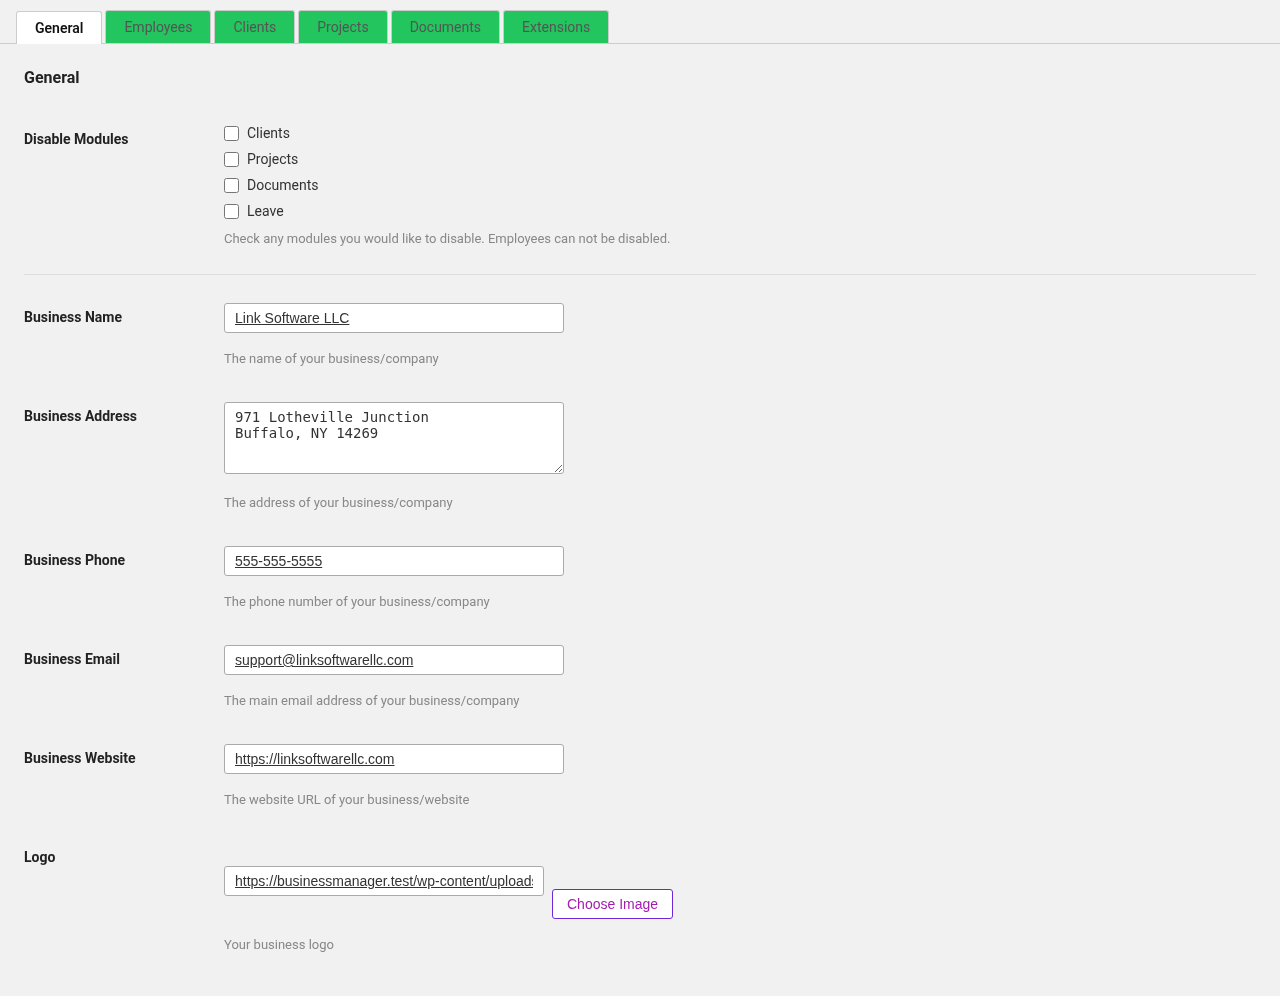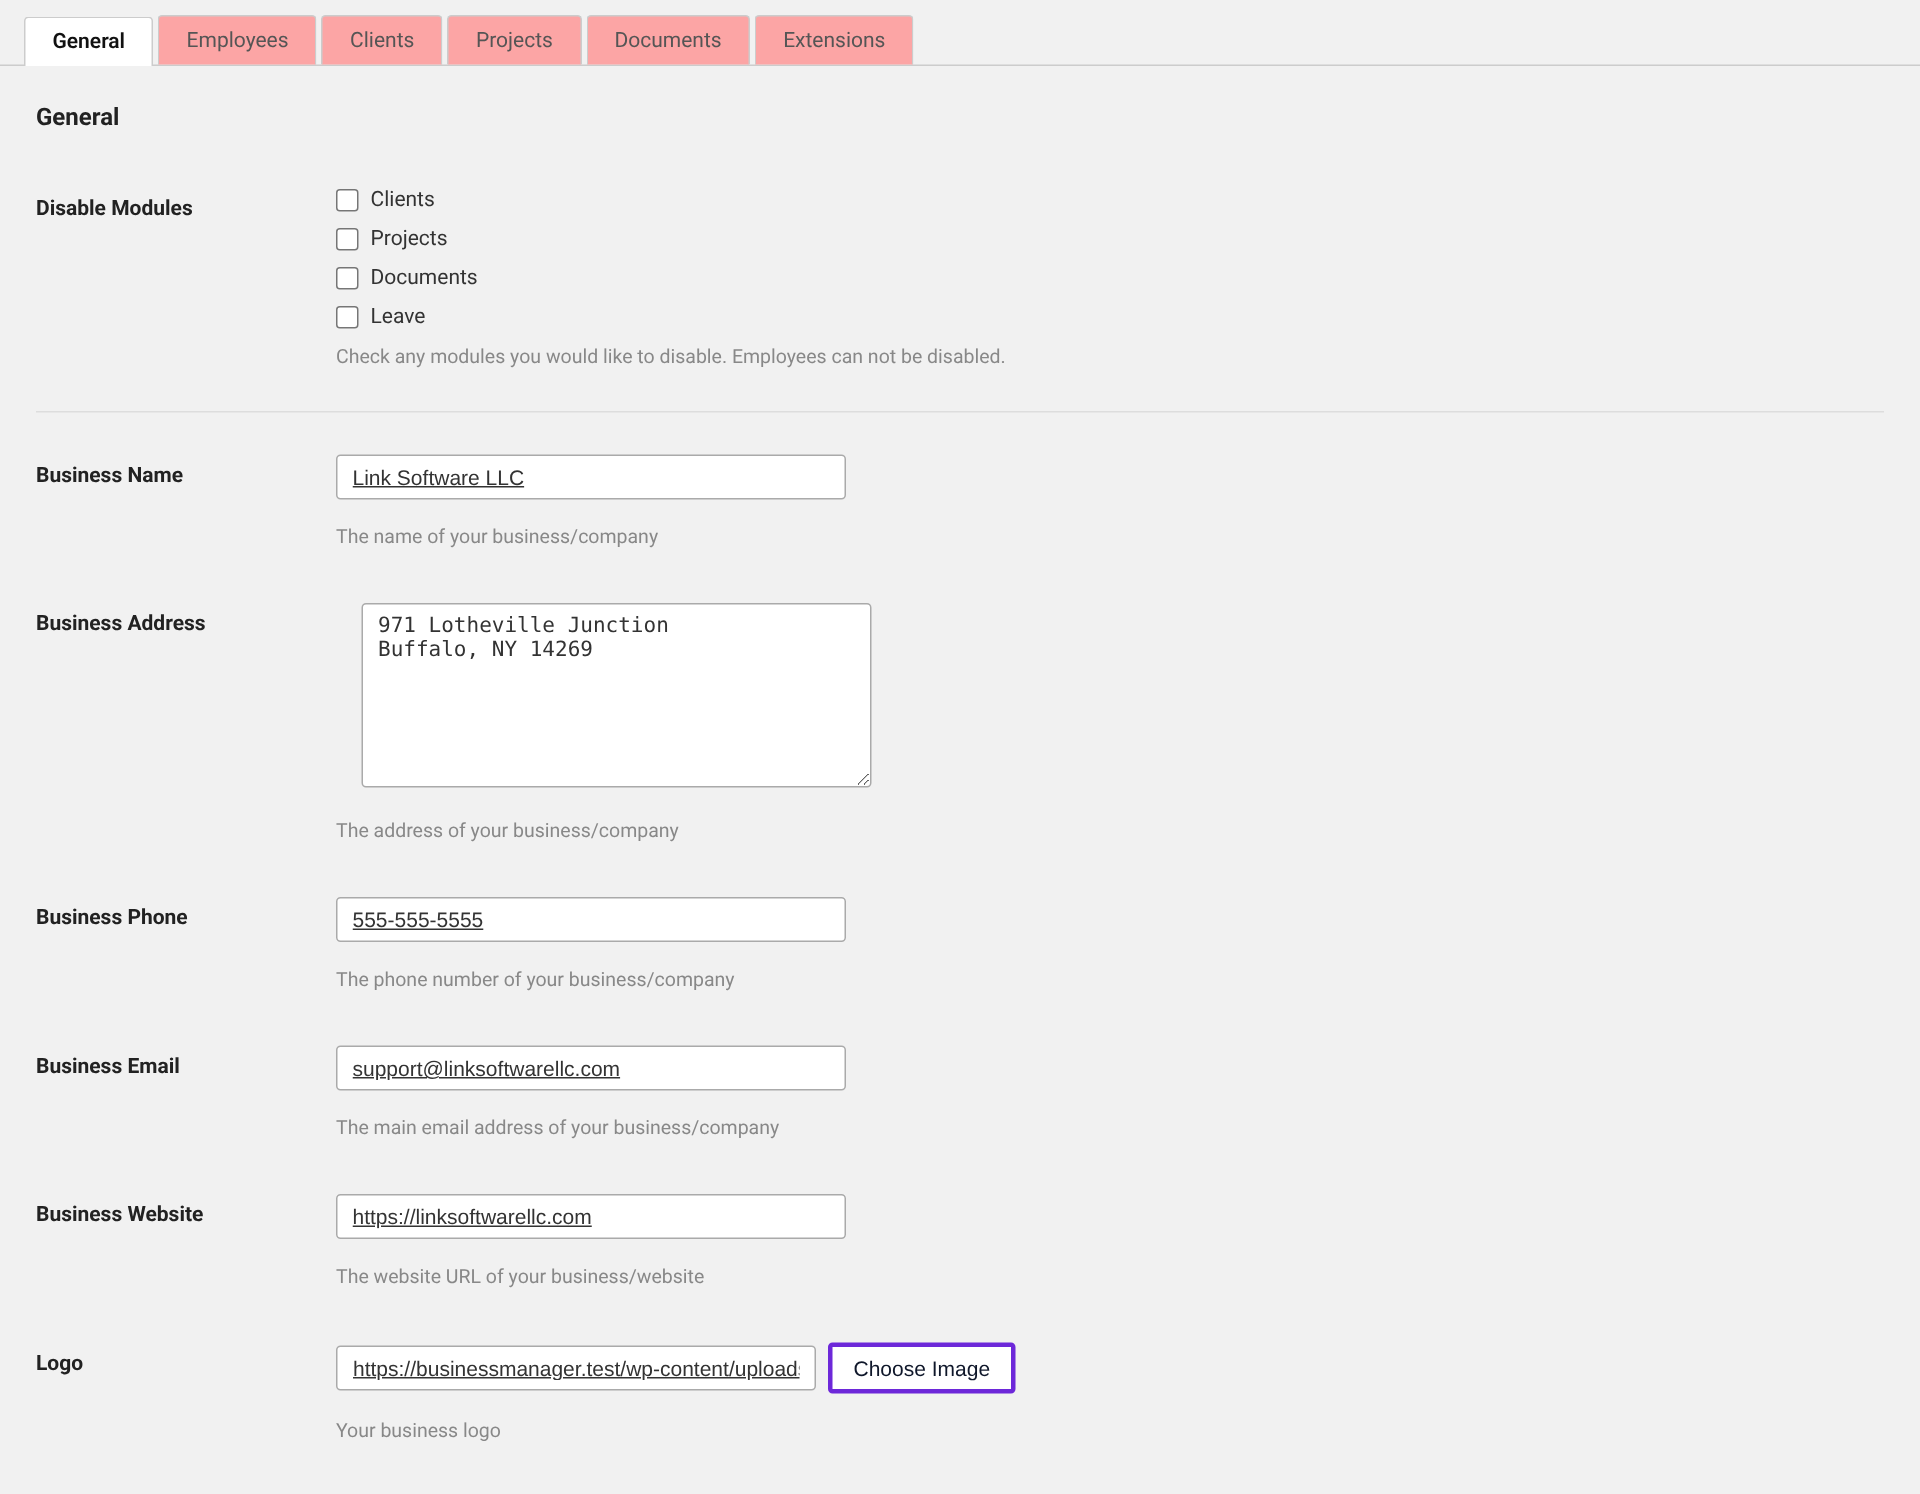--- a/index.html
+++ b/index.html
@@ -24,21 +24,21 @@
       border-bottom: 1px solid #ccc;
       padding: 0 16px;
       padding-top: 10px;
     }
 
     .tab {
       padding: 8px 18px;
       cursor: pointer;
       border: 1px solid #ccc;
       border-bottom: none;
-      background-color: #fca5a5;
+      background-color: #22c55e;
       margin-right: 3px;
       border-radius: 3px 3px 0 0;
       font-size: 14px;
       color: #555;
     }
 
     .tab.active {
       background-color: #fff;
       color: #111;
       font-weight: 600;
@@ -90,29 +90,28 @@
       border: 1px solid #aaa;
       border-radius: 3px;
       font-size: 14px;
       background: #fff;
       color: #333;
       text-decoration: underline;
     }
 
     .form-field textarea {
       width: 340px;
-      height: 123px;
+      height: 72px;
       padding: 6px 10px;
       border: 1px solid #aaa;
       border-radius: 3px;
       font-size: 14px;
       background: #fff;
       color: #333;
       resize: vertical;
-      margin-left: 17px;
     }
 
     .field-hint {
       margin-top: 18px;
       font-size: 13px;
       color: #888;
     }
 
     .checkbox-group {
       display: flex;
@@ -152,25 +151,26 @@
       border: 1px solid #aaa;
       border-radius: 3px;
       font-size: 14px;
       background: #fff;
       color: #333;
     }
 
     .choose-image-btn {
       padding: 6px 14px;
       background-color: #fff;
-      color: #0f172a;
-      border: 3px solid #6d28d9;
+      color: #a21caf;
+      border: 1px solid #6d28d9;
       border-radius: 3px;
       font-size: 14px;
       cursor: pointer;
+      margin-top: 46px;
     }
 
     .divider {
       border: none;
       border-top: 1px solid #ddd;
       margin: 10px 0;
     }
   </style>
 </head>
 <body>

